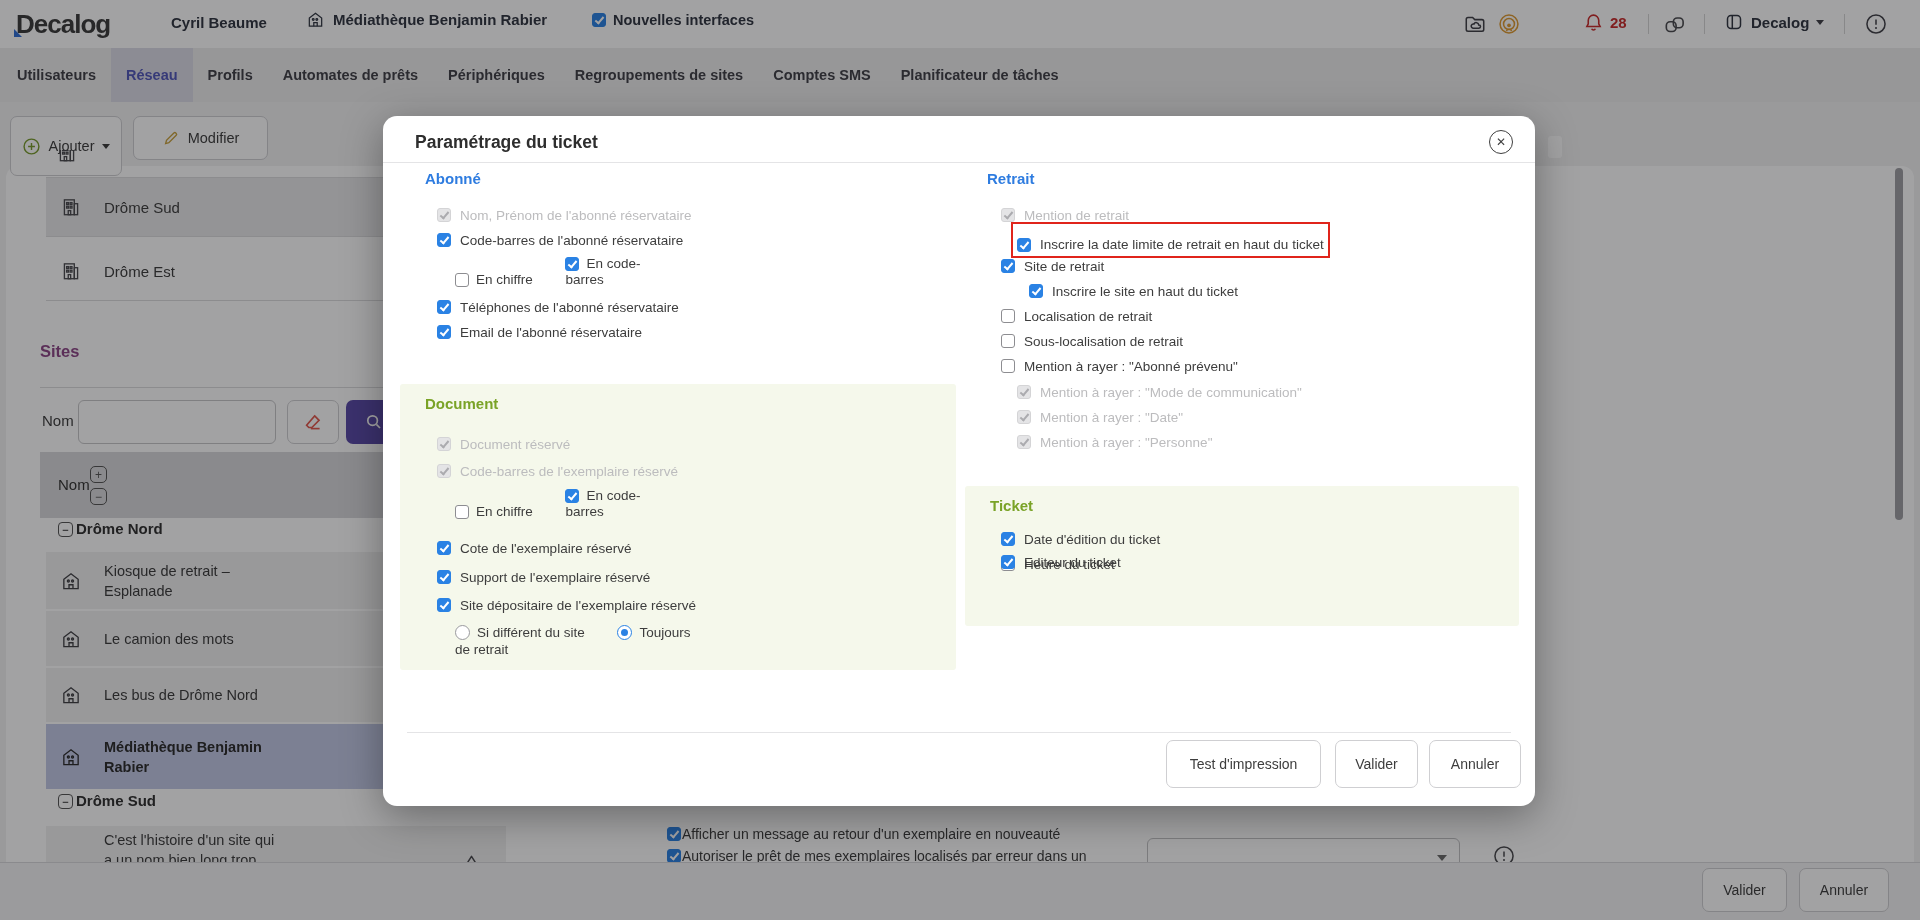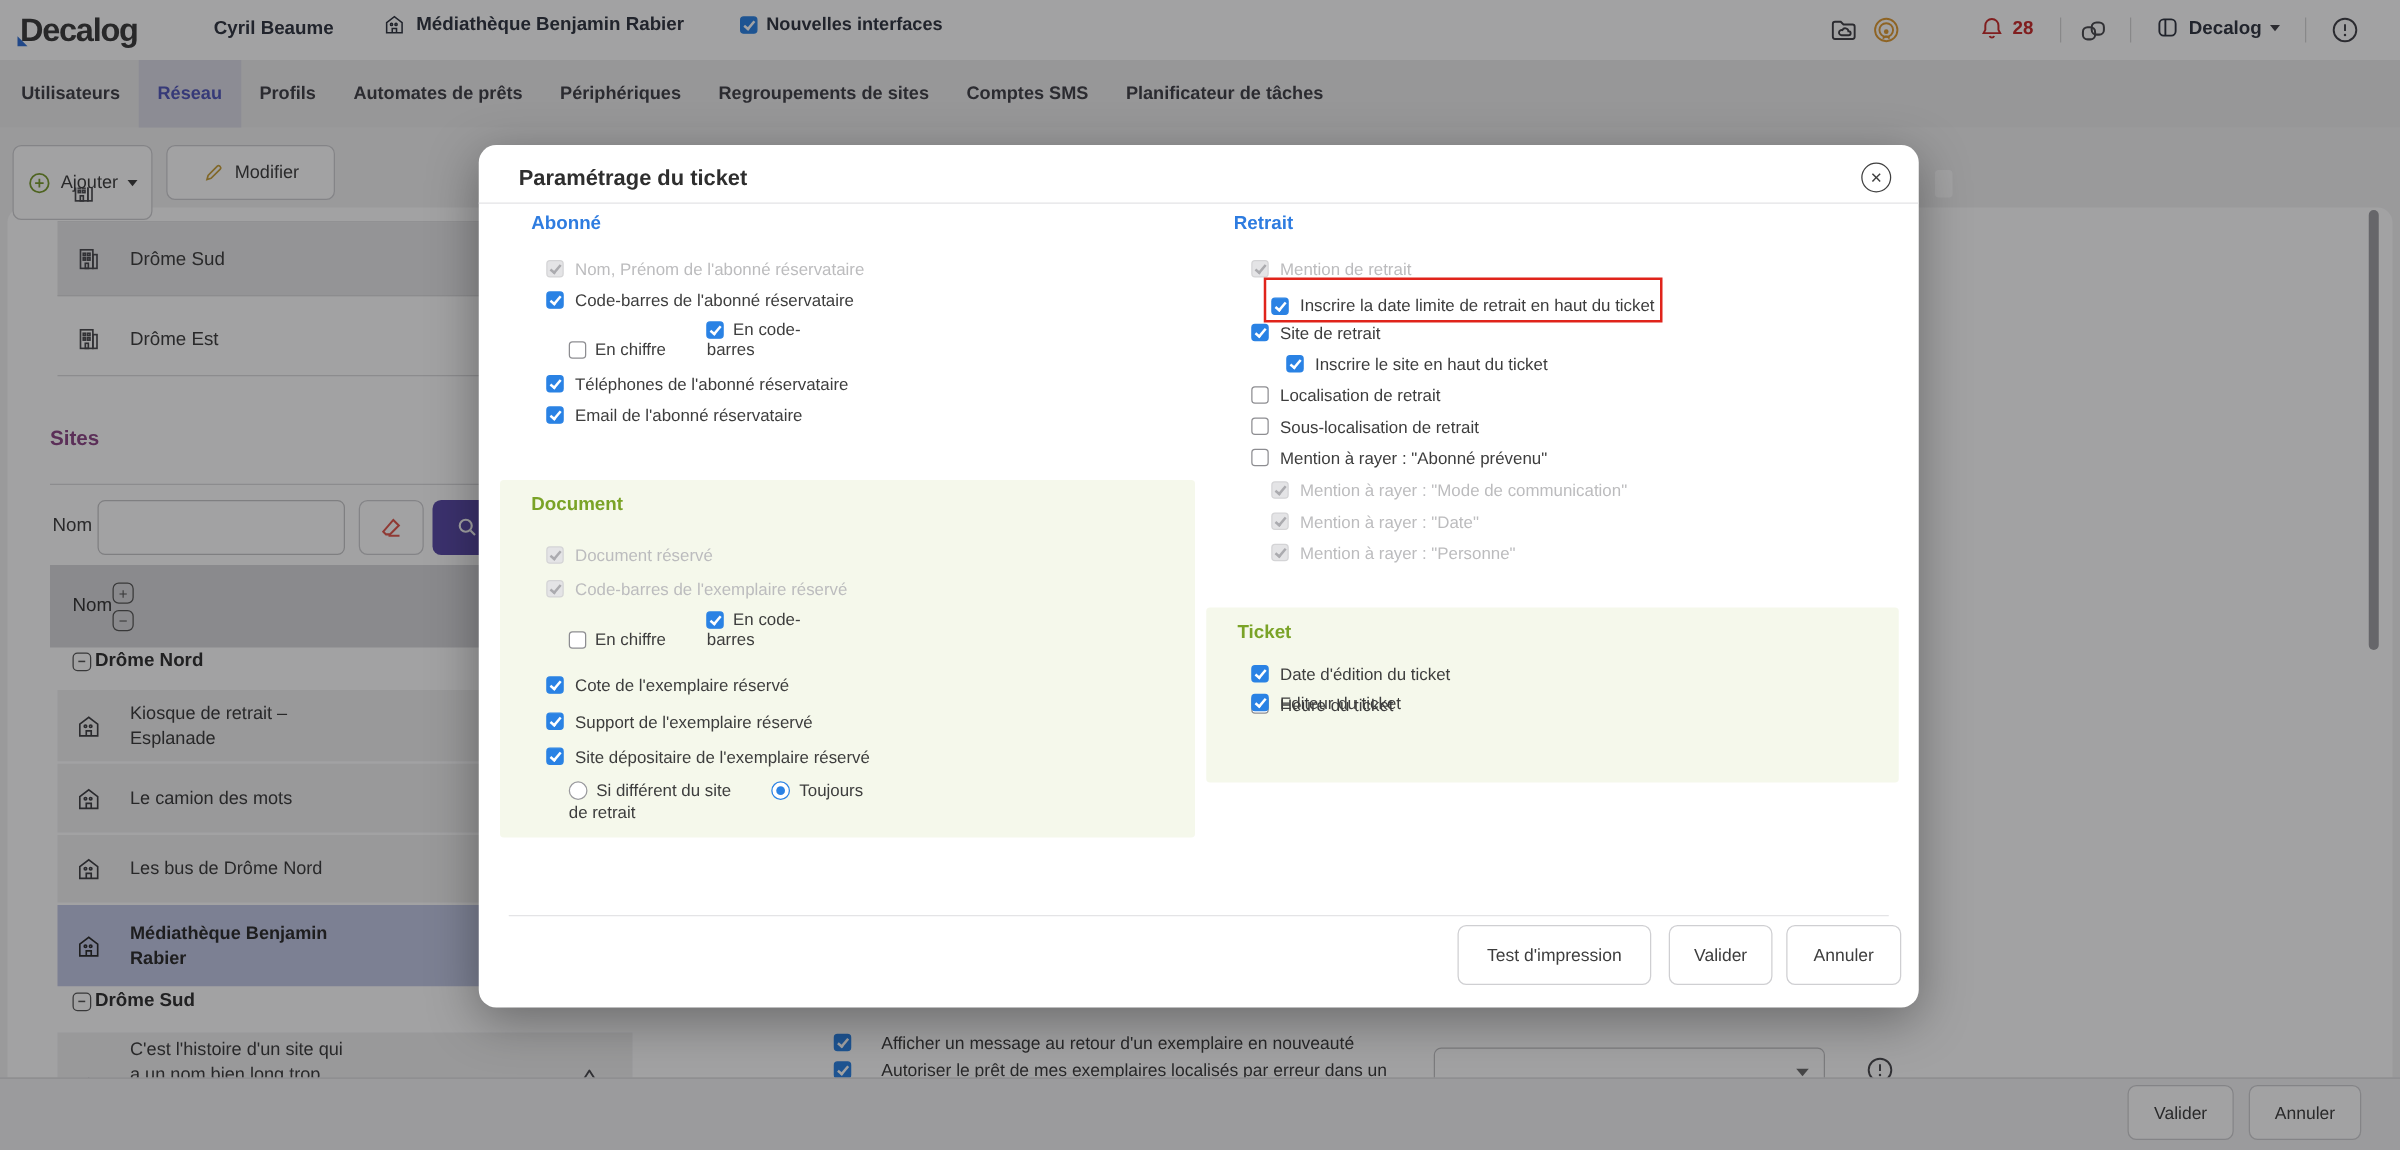--- a/index.html
+++ b/index.html
@@ -48,21 +48,21 @@
   .sq-toggle { position:absolute; width:17px; height:17px; border:1.5px solid #555; border-radius:5px; background:transparent; display:flex; align-items:center; justify-content:center; font-size:12px; line-height:1; color:#555; }
   .node-toggle { width:15px; height:15px; border:1.4px solid #555; border-radius:4px; display:inline-flex; align-items:center; justify-content:center; font-size:11px; color:#555; }
   .tree-node { position:absolute; left:58px; display:flex; align-items:flex-end; gap:3px; font-size:15px; font-weight:700; color:#2f2f2f; }
 
   .site-row { position:absolute; left:46px; width:460px; background:#f0f0f1; display:flex; align-items:center; gap:22px; padding-left:14px; }
   .site-row.selected { background:#c2c8e6; }
   .site-row .nm { font-size:14.5px; line-height:20px; max-width:182px; color:#3a3a3a; }
   .site-row.selected .nm { font-weight:700; color:#2b2b2b; }
 
   
-  .pg-cb-row { position:absolute; display:flex; align-items:center; gap:24px; font-size:14px; color:#3b3b3b; }
+  .pg-cb-row { position:absolute; display:flex; align-items:center; gap:1px; font-size:14px; color:#3b3b3b; }
   .dropdown { position:absolute; left:1147px; top:838px; width:313px; height:40px; background:#fff; border:1px solid #c2c2c4; border-radius:6px; }
   .dropdown .dd-caret { position:absolute; right:12px; top:16px; width:0; height:0; border-left:5px solid transparent; border-right:5px solid transparent; border-top:6px solid #6b6b6b; }
   .footerbar { position:absolute; left:0; top:862px; width:1920px; height:58px; background:#f4f4f5; border-top:1px solid #d9d9db; }
   .foot-btn { position:absolute; top:868px; height:44px; background:#fff; border:1px solid #cfcfd2; border-radius:7px; font-size:14px; color:#3d3d3d; display:flex; align-items:center; justify-content:center; font-family:"Liberation Sans",sans-serif; }
 
   .scroll-thumb { position:absolute; left:1895px; top:168px; width:8px; height:352px; background:#9e9ea3; border-radius:4px; }
   .white-sliver { position:absolute; left:1548px; top:136px; width:14px; height:22px; background:#fff; border-radius:3px; }
 
   
   .overlay { position:absolute; left:0; top:0; width:1920px; height:920px; background:rgba(10,10,12,0.38); z-index:10; }

